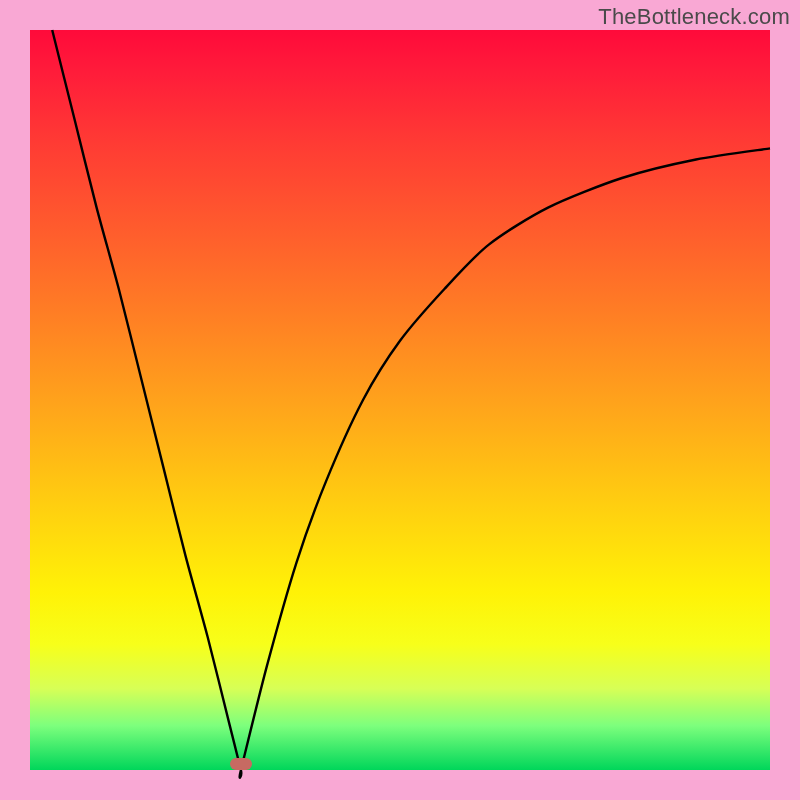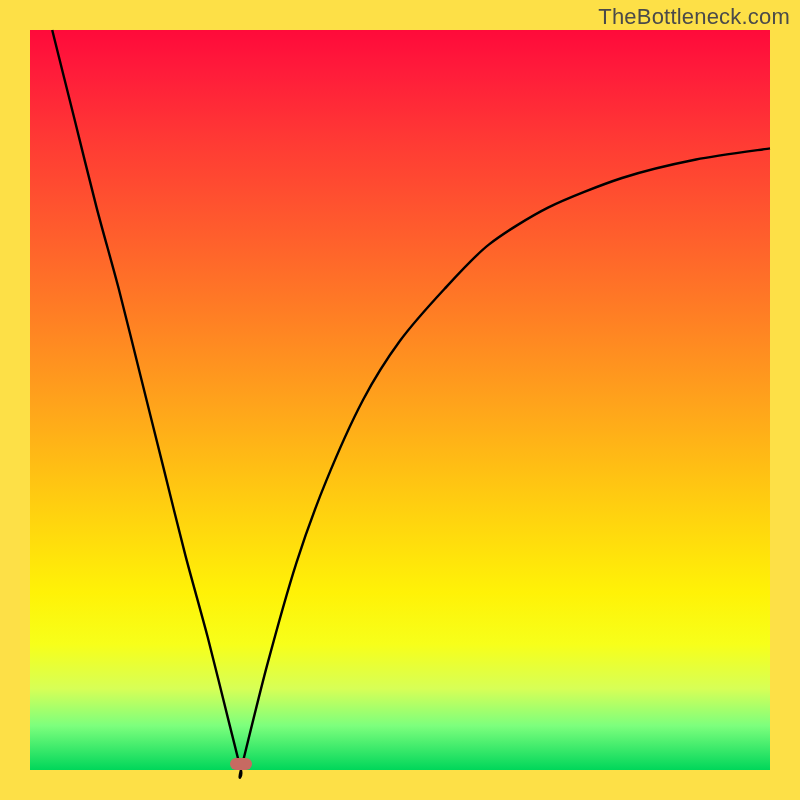--- a/index.html
+++ b/index.html
@@ -8,21 +8,21 @@
     width: 800px;
     height: 800px;
     background: #000000;
     overflow: hidden;
     font-family: Arial, Helvetica, sans-serif;
   }
   .outer {
     position: relative;
     width: 800px;
     height: 800px;
-    background: #fde047;
+    background: #f9a8d4;
   }
   .plot-area {
     position: absolute;
     left: 30px;
     top: 30px;
     width: 740px;
     height: 740px;
     
     background: linear-gradient(to bottom,
       #ff0a3a 0%,

